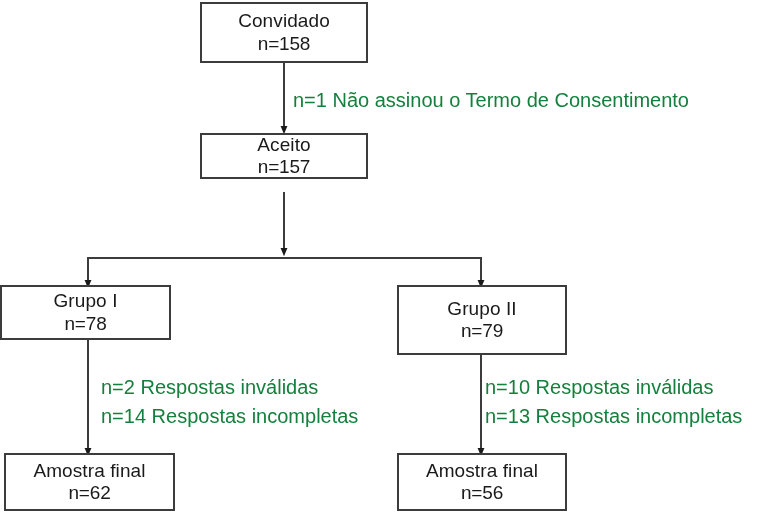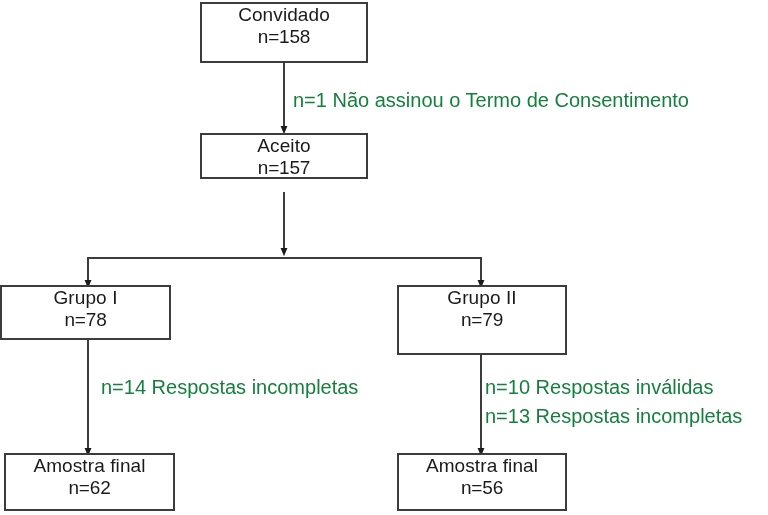--- a/index.html
+++ b/index.html
@@ -19,20 +19,21 @@
     overflow: hidden;
   }
   .node-box {
     position: absolute;
     box-sizing: border-box;
     border: 2px solid #3c3c3c;
     background: #ffffff;
     display: flex;
     flex-direction: column;
     align-items: center;
+    justify-content: center;
     line-height: 1.18;
   }
   .node-line {
     display: block;
     white-space: nowrap;
     font-size: 19px;
     letter-spacing: 0.1px;
   }
   .node-count {
     letter-spacing: -0.2px;
@@ -104,20 +105,21 @@
     <span class="node-line">Grupo I</span>
     <span class="node-line node-count">n=78</span>
   </div>
 
   <div class="node-box" style="left:397px; top:285px; width:170px; height:70px;">
     <span class="node-line">Grupo II</span>
     <span class="node-line node-count">n=79</span>
   </div>
 
   <div class="annotation" style="left:101px; top:373px;">
+    <span>n=2 Respostas inválidas</span>
     <span>n=14 Respostas incompletas</span>
   </div>
 
   <div class="annotation" style="left:485px; top:373px;">
     <span>n=10 Respostas inválidas</span>
     <span>n=13 Respostas incompletas</span>
   </div>
 
   <div class="node-box" style="left:4px; top:453px; width:171px; height:58px;">
     <span class="node-line">Amostra final</span>

